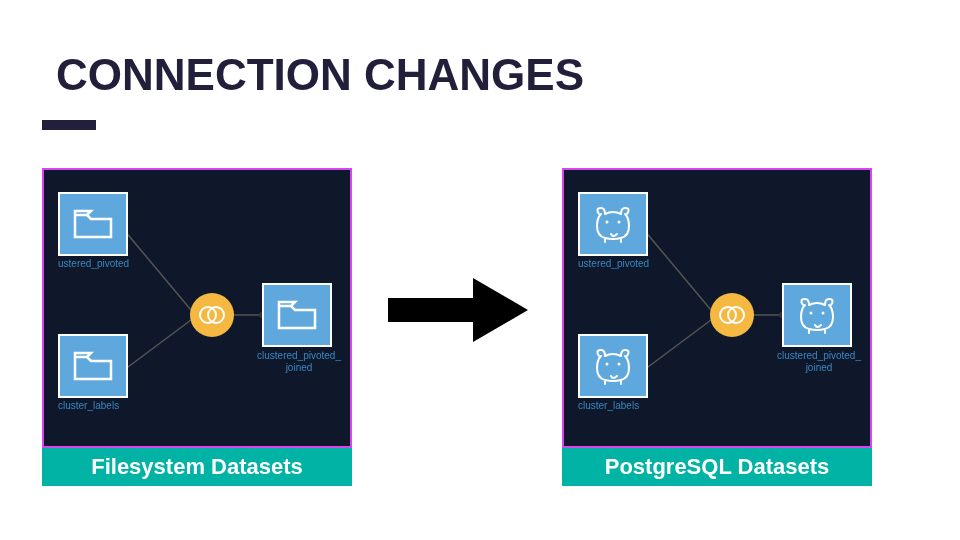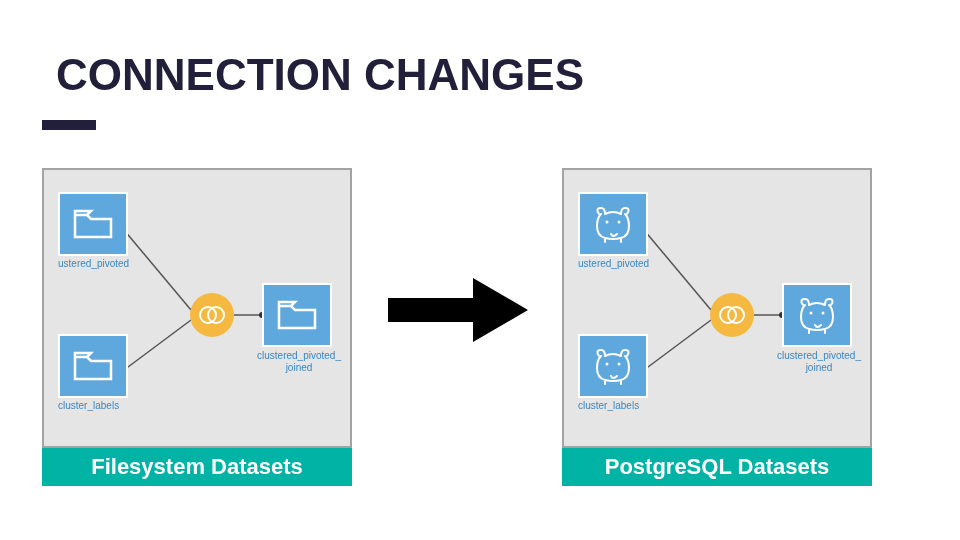--- a/index.html
+++ b/index.html
@@ -31,21 +31,21 @@
       font-family: 'Arial Black', Arial, sans-serif;
       letter-spacing: 0px;
       margin-left: 16px;
     }
     .title-underline {
       position: absolute; top: 120px; left: 42px;
       width: 54px; height: 10px; background: #221f3b;
     }
 
     .panel {
-      position: absolute; border: 2px solid #a3a3a3; background: #e5e5e5;
+      position: absolute; border: 2px solid #d946ef; background: #0f172a;
     }
     .panel-left { top: 168px; left: 42px; width: 310px; height: 280px; }
     .panel-right { top: 168px; left: 562px; width: 310px; height: 280px; }
 
     .caption {
       position: absolute; height: 38px; background: #00b3a4;
       color: #fff; font-size: 22px; font-weight: 700;
       display: flex; align-items: center; justify-content: center;
       font-family: Arial, sans-serif;
     }

